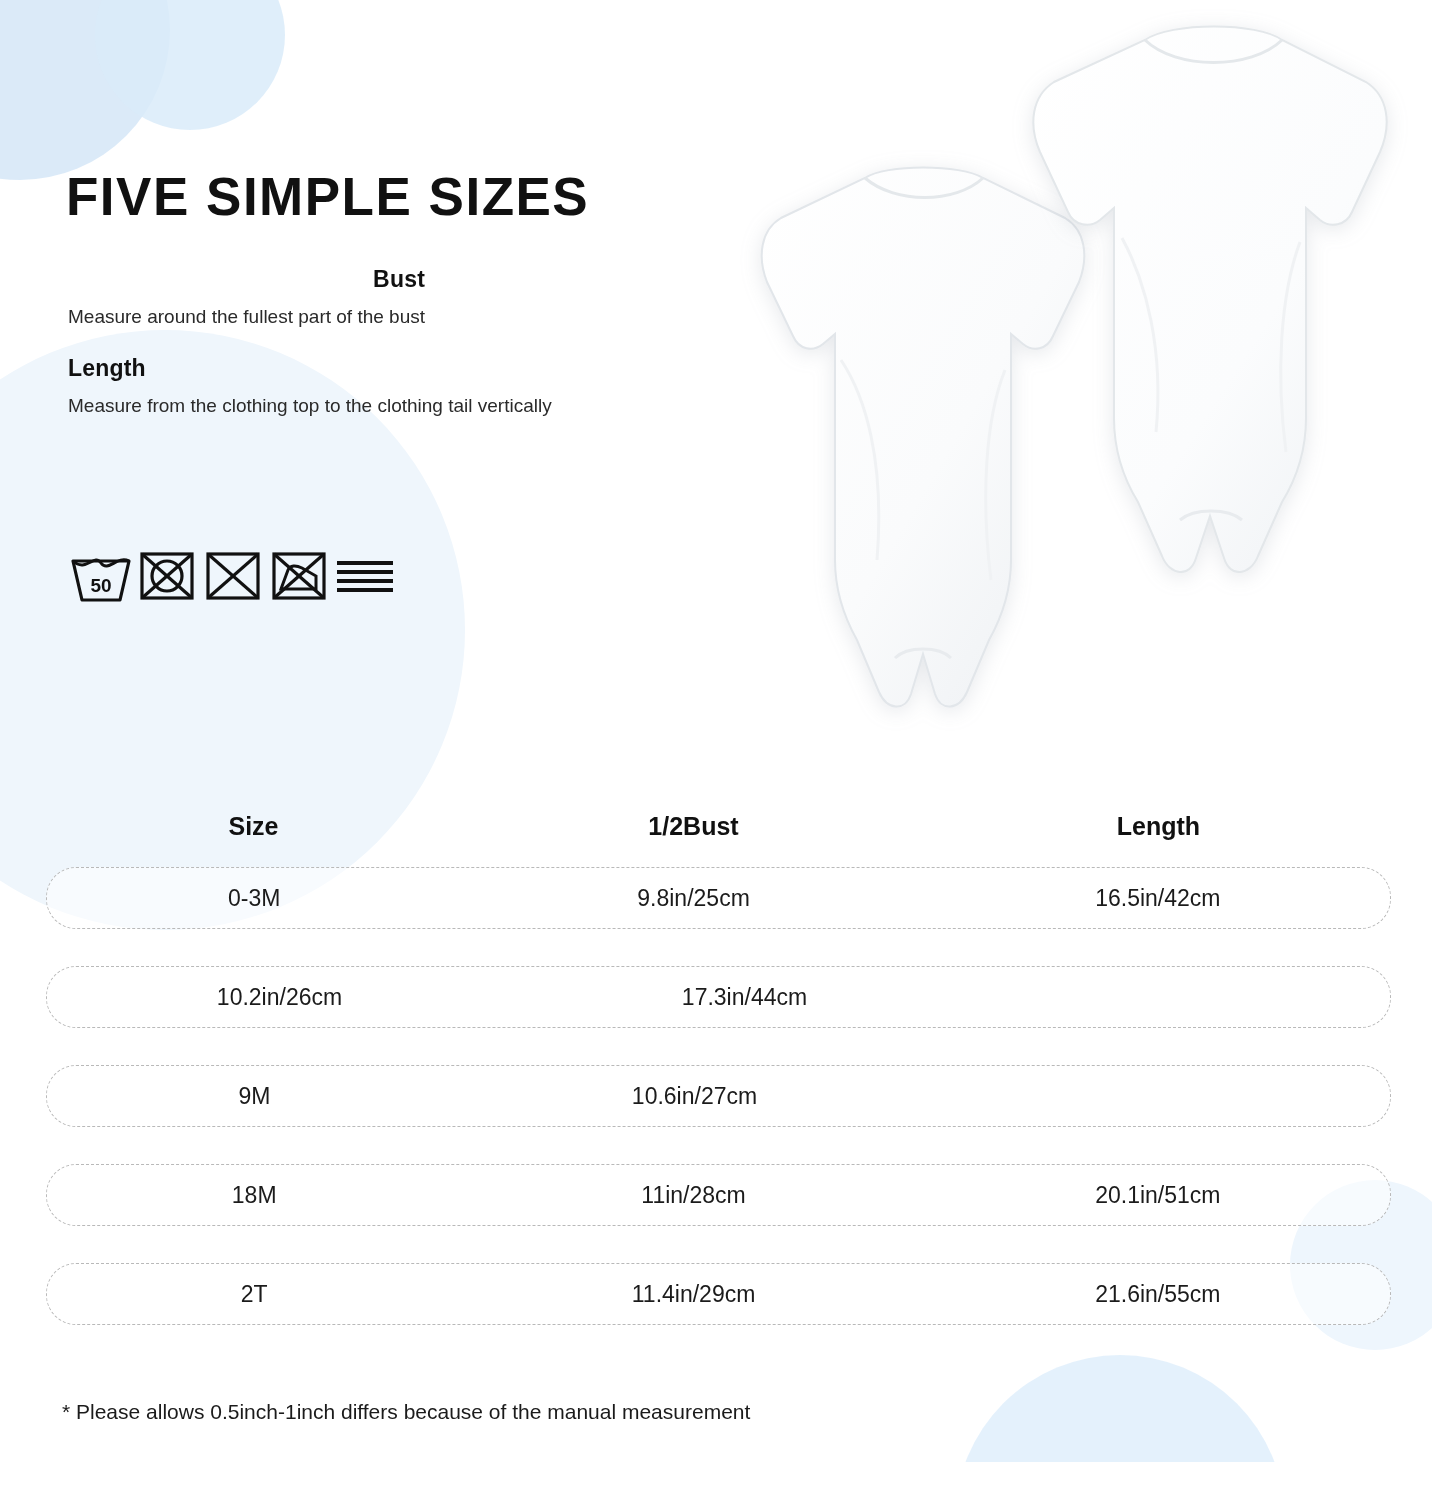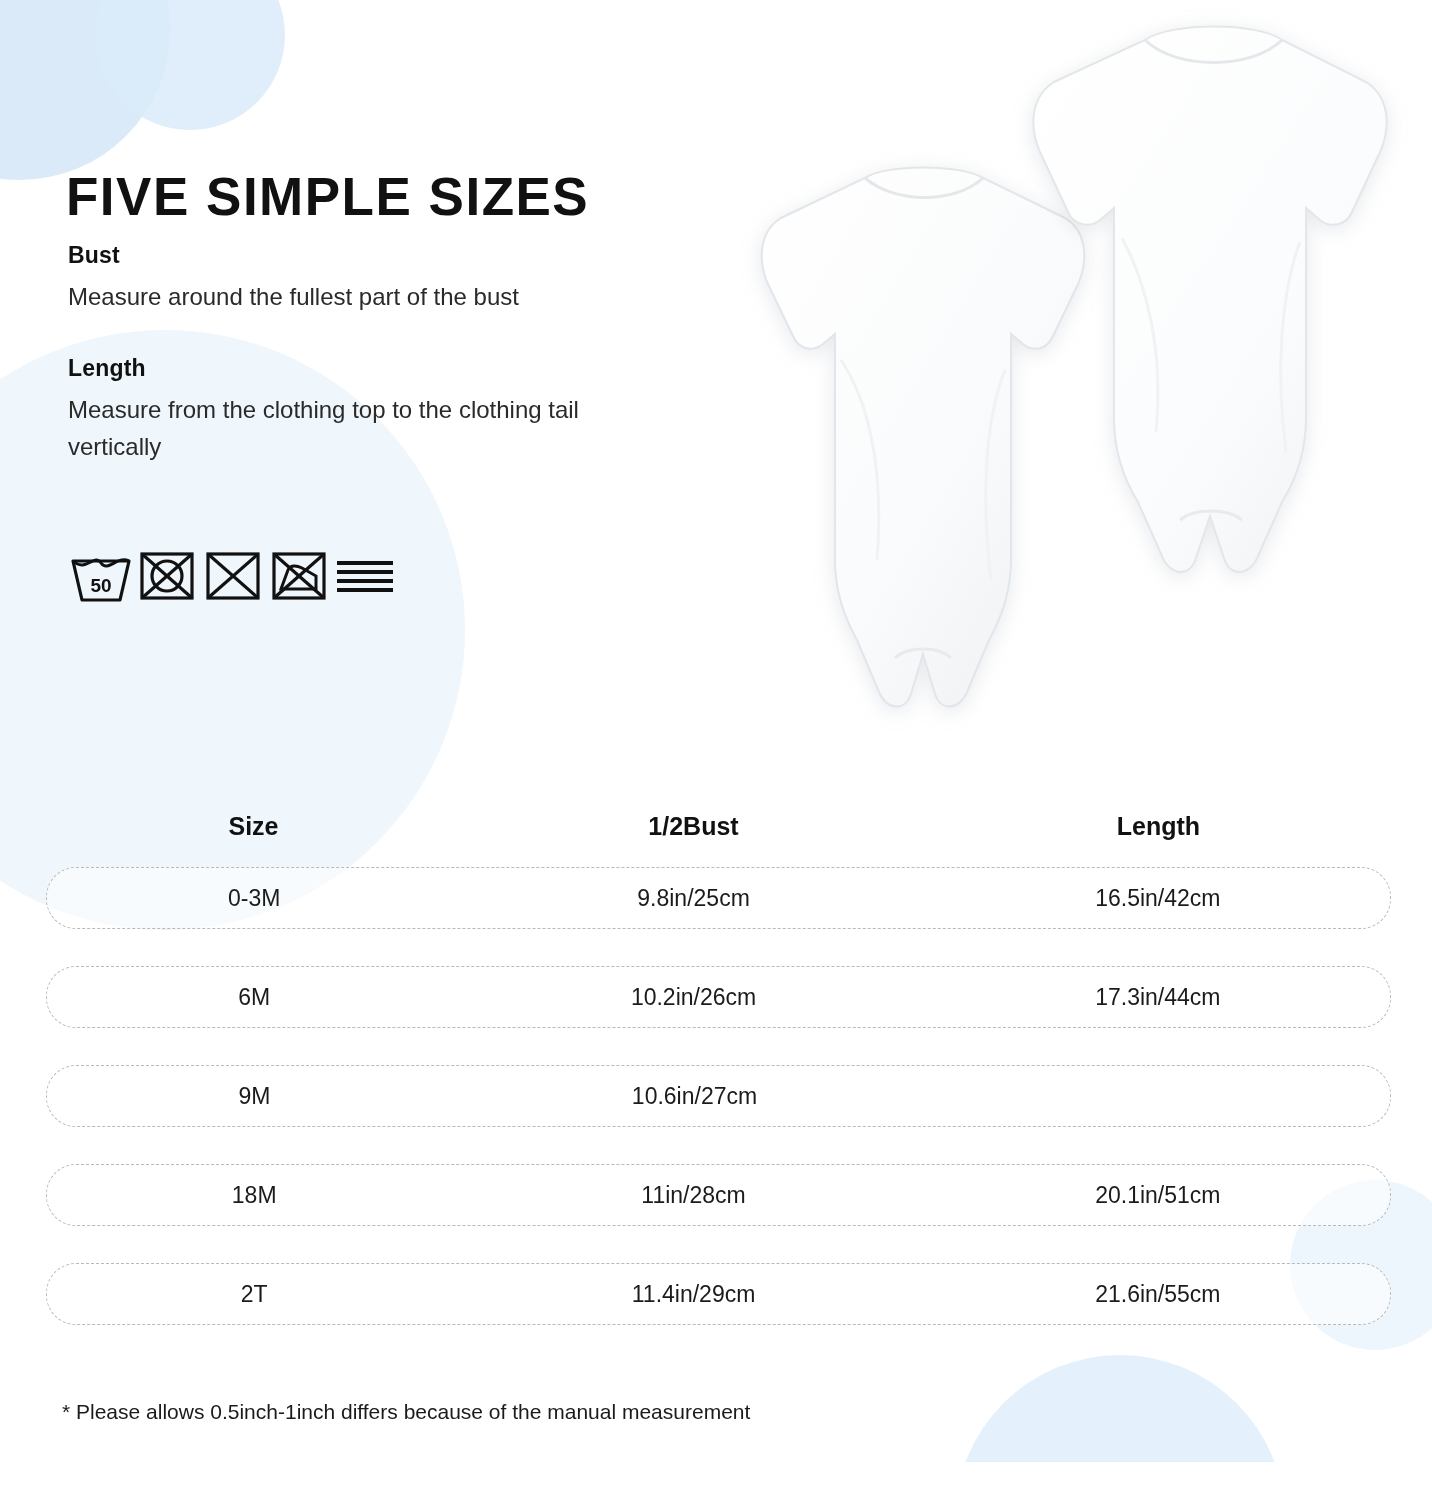--- a/index.html
+++ b/index.html
@@ -70,31 +70,31 @@
     font-size: 53px;
     font-weight: bold;
     letter-spacing: 1.5px;
     color: #111111;
     line-height: 1;
   }
   .meas-block {
     position: absolute;
     left: 68px;
   }
-  .meas-block.b1 { top: 242px; }
+  .meas-block.b1 { top: 266px; text-align: right; }
   .meas-block.b2 { top: 355px; }
   .meas-title {
     font-size: 23px;
     font-weight: bold;
     color: #111;
     margin: 0 0 9px 0;
     letter-spacing: 0.2px;
   }
   .meas-desc {
-    font-size: 24px;
+    font-size: 19px;
     font-weight: 400;
     color: #2a2a2a;
     line-height: 1.55;
     margin: 0;
     max-width: 560px;
   }
 
   
   .care-icons {
     position: absolute;
@@ -320,21 +320,20 @@
         <div class="col-length">Length</div>
       </div>
 
       <div class="trow">
         <div class="col-size">0-3M</div>
         <div class="col-bust">9.8in/25cm</div>
         <div class="col-length">16.5in/42cm</div>
       </div>
 
       <div class="trow">
-        <div class="col-size">6M</div>
         <div class="col-bust">10.2in/26cm</div>
         <div class="col-length">17.3in/44cm</div>
       </div>
 
       <div class="trow">
         <div class="col-size">9M</div>
         <div class="col-bust">10.6in/27cm</div>
       </div>
 
       <div class="trow">

